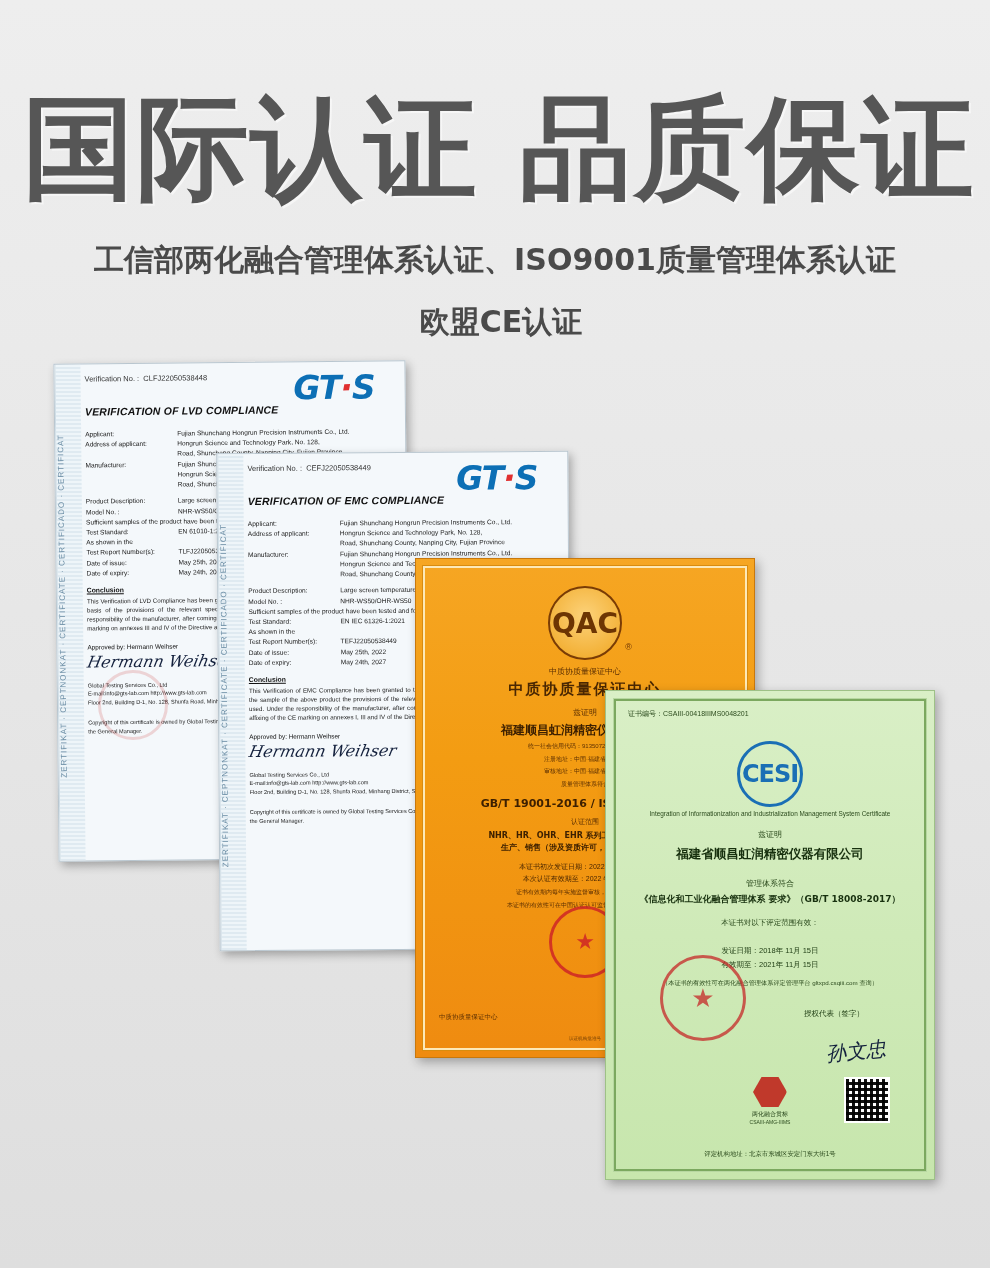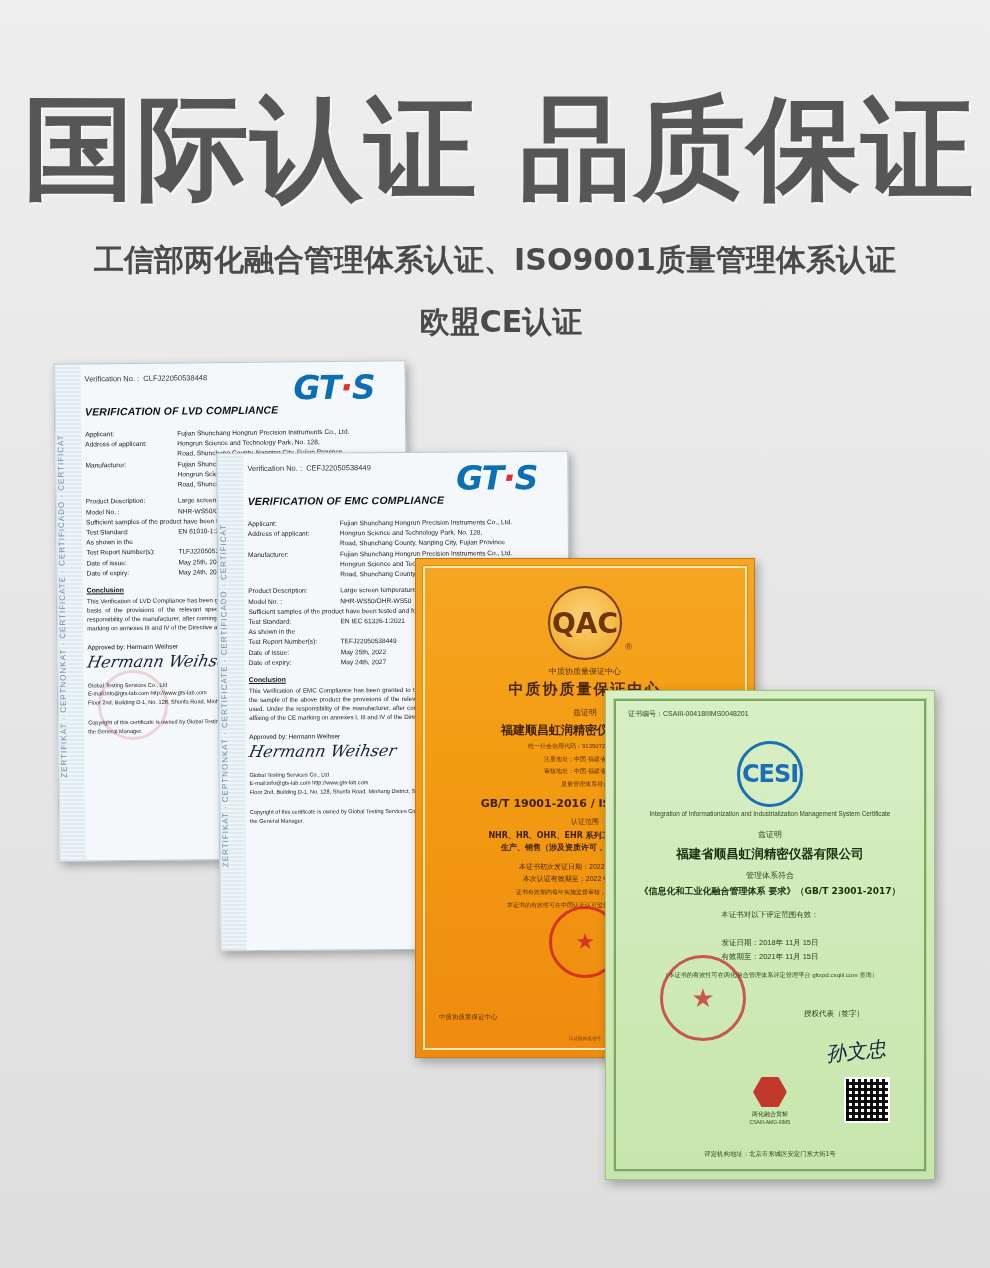--- a/index.html
+++ b/index.html
@@ -186,21 +186,21 @@
     margin-top:40px; display:inline-block;
     border:3px solid #1a6fb5; border-radius:50%;
     width:66px;height:66px; line-height:60px;
     font-size:24px; font-weight:bold; color:#1a6fb5;
     font-family:"DejaVu Sans",sans-serif; letter-spacing:-1px;
   }
   .cesi .cn-title { margin-top:10px; font-size:17px; font-weight:bold; color:#1d3b12; letter-spacing:2px; font-family:"DejaVu Sans",sans-serif;}
   .cesi .en-title { margin-top:3px; font-size:6.4px; color:#2b4a1d; }
   .cesi .zs { margin-top:12px; font-size:8px; color:#2b4a1d;}
   .cesi .company { margin-top:6px; font-size:12.5px; font-weight:bold; color:#17300e; font-family:"DejaVu Sans",sans-serif;}
-  .cesi .line { margin-top:7px; font-size:8px; color:#2b4a1d;font-family:Liberation Serif, serif;}
+  .cesi .line { margin-top:15px; font-size:8px; color:#2b4a1d;font-family:Liberation Serif, serif;}
   .cesi .std { margin-top:4px; font-size:9px; font-weight:bold; color:#17300e; font-family:"DejaVu Sans",sans-serif;}
   .cesi .scope-h { margin-top:12px; font-size:7.5px; color:#2b4a1d;}
   .cesi .scope { margin:6px 34px 0; font-size:7.6px; color:#1d3b12; line-height:1.8; text-align:left;}
   .cesi .dates { margin-top:16px; font-size:7.5px; color:#1d3b12; line-height:1.8;}
   .cesi .note { margin-top:8px; font-size:6.2px; color:#2b4a1d;}
   .cesi .signer { position:absolute; right:60px; bottom:150px; font-size:7.5px; color:#1d3b12;}
   .cesi .sig {
     position:absolute; right:38px; bottom:104px;
     font-family:"DejaVu Serif","Liberation Serif",serif; font-style:italic;
     font-size:20px; color:#14213d; transform:rotate(-6deg);
@@ -431,21 +431,21 @@
   <div class="cert cesi" style="left:605px; top:690px; width:330px; height:490px;">
     <div class="frame">
       <div class="certno">
         <span>证书编号：</span><span>CSAIII-00418IIIMS0048201</span>
       </div>
       <div class="logo">CESI</div>
       <div class="en-title">Integration of Informationization and Industrialization Management System Certificate</div>
       <div class="zs">兹证明</div>
       <div class="company">福建省顺昌虹润精密仪器有限公司</div>
       <div class="line">管理体系符合</div>
-      <div class="std">《信息化和工业化融合管理体系 要求》（GB/T 23001-2017）</div>
+      <div class="std">《信息化和工业化融合管理体系 要求》（GB/T 18008-2017）</div>
       <div class="scope-h">本证书对以下评定范围有效：</div>
       <div class="dates">发证日期：2018年 11月 15日</div>
       <div class="dates" style="margin-top:0">有效期至：2021年 11月 15日</div>
       <div class="note">（本证书的有效性可在两化融合管理体系评定管理平台 gltxpd.csqiii.com 查询）</div>
       <div class="signer">授权代表（签字）</div>
       <div class="sig">孙文忠</div>
       <div class="redstamp">★</div>
       <div class="qr"></div>
       <div class="hexlogo">
         <div class="hx"></div>

